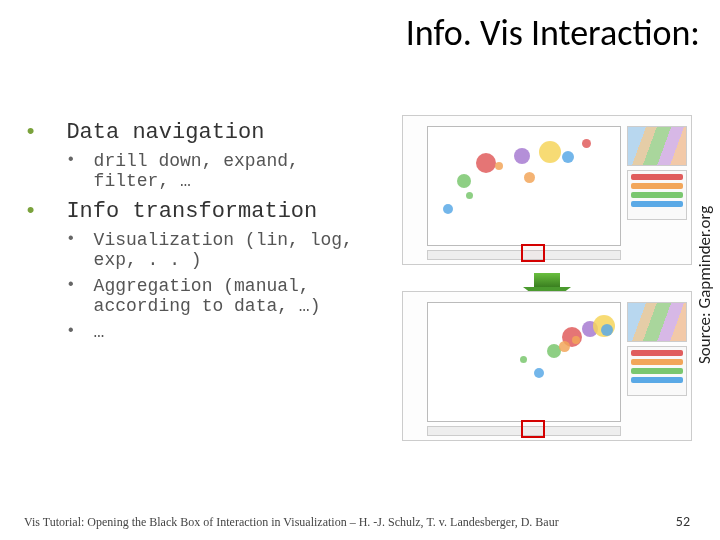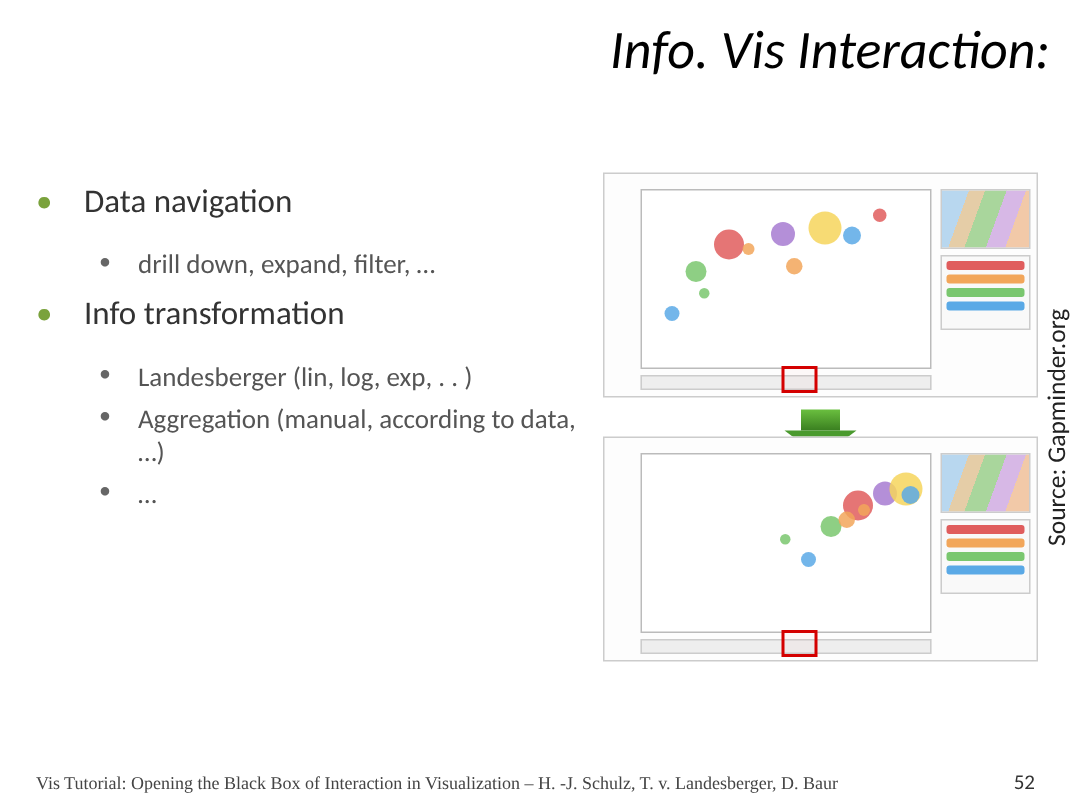--- a/index.html
+++ b/index.html
@@ -4,33 +4,33 @@
 <style>
   * { margin: 0; padding: 0; box-sizing: border-box; }
   body {
     width: 720px; height: 540px;
     font-family: Calibri, Arial, sans-serif;
     background: #fff; position: relative; overflow: hidden;
   }
   .title {
     position: absolute; top: 14px; left: 0; right: 20px;
     text-align: right; font-size: 36px; font-weight: 400;
-    line-height: 1.1; color: #000; font-style: italic;
+    line-height: 1.1; color: #000;
   }
   .content {
     position: absolute; top: 120px; left: 24px; width: 360px;
     font-size: 22px; color: #3a3a3a;
   }
-  .content ul { list-style: none; }
+  .content ul { list-style: none; font-family: Liberation Mono, monospace; }
   .content > ul > li { margin-bottom: 8px; }
   .content > ul > li::before {
     content: "•"; color: #7aa23c; font-size: 22px; margin-right: 16px;
   }
   .content > ul > li > span { color: #333; }
-  .content ul ul { margin-left: 42px; margin-top: 18px; }
+  .content ul ul { margin-left: 42px; margin-top: 6px; }
   .content ul ul li { font-size: 18px; color: #555; margin-bottom: 6px; display: flex; }
   .content ul ul li::before {
     content: "•"; color: #666; font-size: 16px; margin-right: 18px; flex-shrink: 0;
   }
   .figure-col {
     position: absolute; top: 115px; right: 28px; width: 290px; height: 335px;
   }
   .mini-chart {
     width: 290px; height: 150px; border: 1px solid #ccc;
     background: #fdfdfd; position: relative; margin-bottom: 8px;
@@ -100,21 +100,21 @@
       <ul>
         <li>
           <span>drill down, expand, filter, …</span>
         </li>
       </ul>
     </li>
     <li>
       <span>Info transformation</span>
       <ul>
         <li>
-          <span>Landesberger (lin, log, exp, . . )</span>
+          <span>Visualization (lin, log, exp, . . )</span>
         </li>
         <li>
           <span>Aggregation (manual, according to data, …)</span>
         </li>
         <li>
           <span>…</span>
         </li>
       </ul>
     </li>
   </ul>

